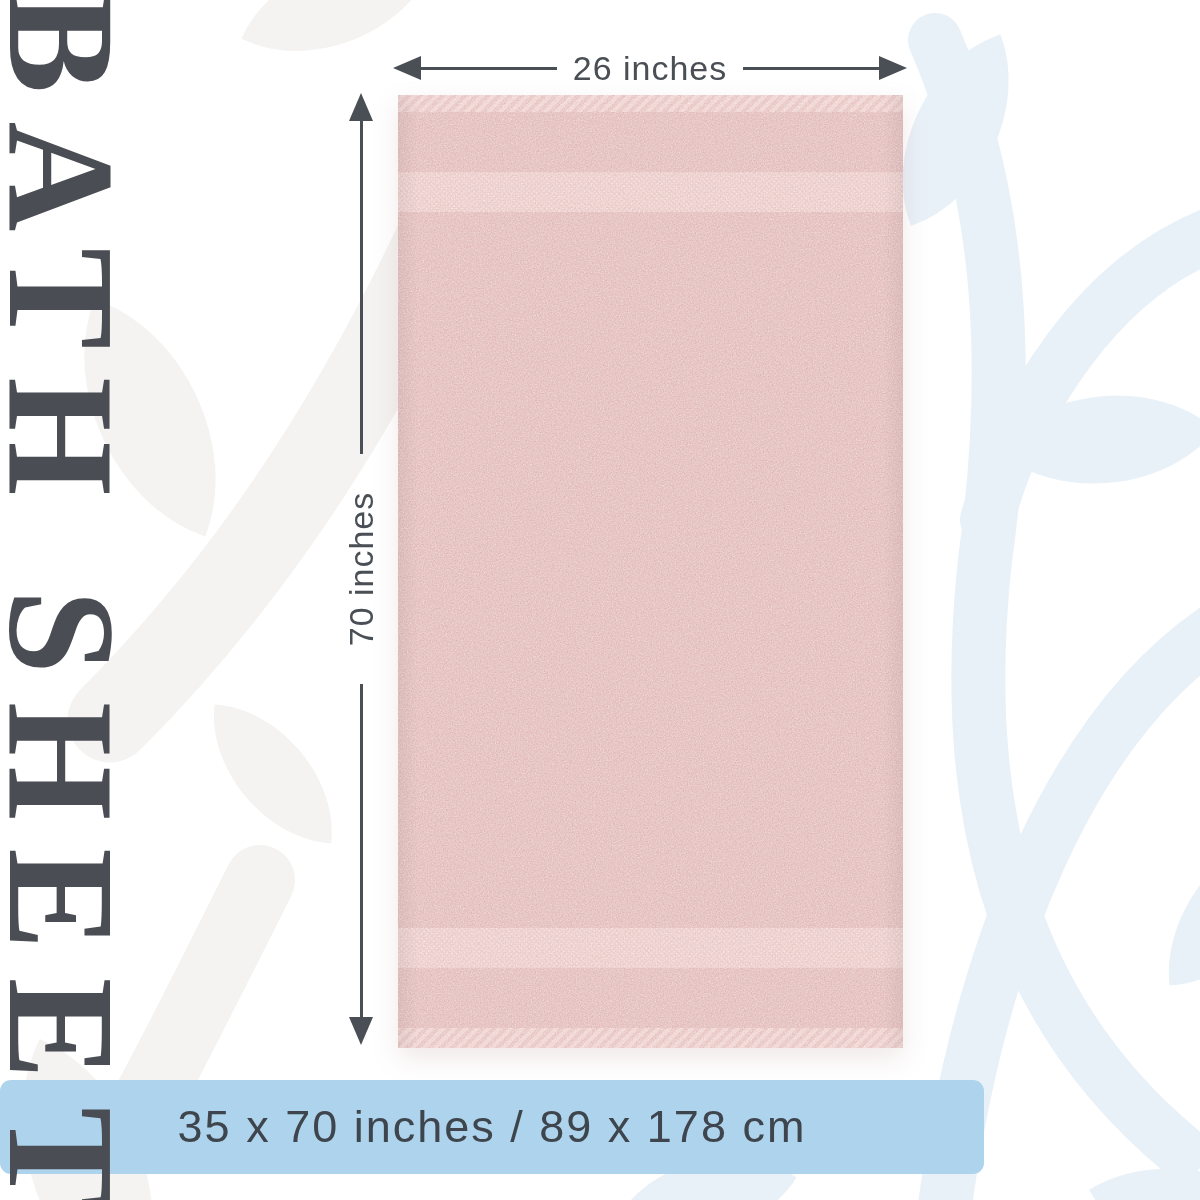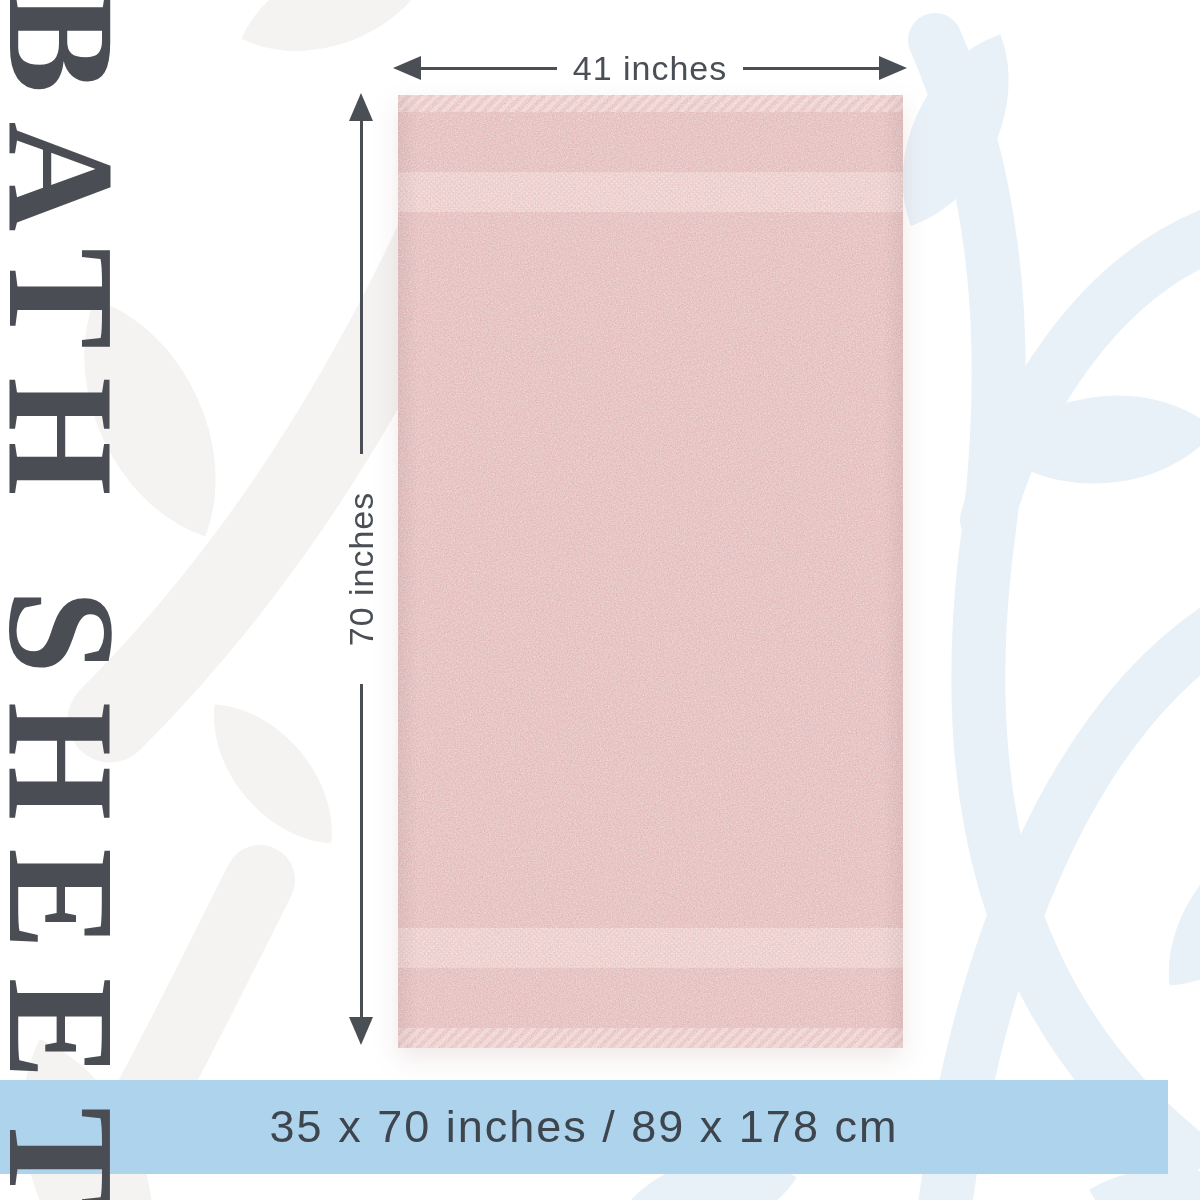--- a/index.html
+++ b/index.html
@@ -34,22 +34,22 @@
   .dim-line-v{flex:1;width:3px;background:var(--label-dark);}
   .tri-left{width:0;height:0;border-top:12px solid transparent;border-bottom:12px solid transparent;border-right:28px solid var(--label-dark);}
   .tri-right{width:0;height:0;border-top:12px solid transparent;border-bottom:12px solid transparent;border-left:28px solid var(--label-dark);}
   .tri-up{width:0;height:0;border-left:12px solid transparent;border-right:12px solid transparent;border-bottom:28px solid var(--label-dark);}
   .tri-down{width:0;height:0;border-left:12px solid transparent;border-right:12px solid transparent;border-top:28px solid var(--label-dark);}
   .dim-label{font-size:34px;color:var(--label-dark);letter-spacing:1px;padding:0 16px;white-space:nowrap;}
   .vdim-label{position:relative;width:34px;height:230px;}
   .vdim-label span{position:absolute;top:50%;left:50%;transform:translate(-50%,-50%) rotate(-90deg);
     font-size:34px;color:var(--label-dark);letter-spacing:1px;white-space:nowrap;}
 
-  .size-banner{position:absolute;left:0;top:1080px;width:1168px;height:94px;background:var(--banner-blue);
-    display:flex;align-items:center;justify-content:center;z-index:3;}
+  .size-banner{position:absolute;left:0;top:1080px;width:984px;height:94px;background:var(--banner-blue);
+    display:flex;align-items:center;justify-content:center;z-index:3;border-radius:11px;}
   .size-banner span{font-size:45px;letter-spacing:2px;color:var(--banner-text);}
 </style>
 </head>
 <body>
 
 <div class="stage">
 
   <svg class="bg-svg" width="1200" height="1200" viewBox="0 0 1200 1200" aria-hidden="true">
     <defs>
       <path id="leaf" d="M0 0 C 50 -52 150 -52 200 0 C 150 52 50 52 0 0 Z"></path>
@@ -110,21 +110,21 @@
       <rect y="933" width="505" height="20" fill="url(#selvage)"></rect>
       <rect width="505" height="953" filter="url(#noiseWhite)" opacity="0.5"></rect>
       <rect width="505" height="953" filter="url(#noiseDark)" opacity="0.22"></rect>
       <rect width="505" height="953" fill="url(#edgeShade)"></rect>
     </svg>
   </div>
 
   <div class="hdim">
     <div class="tri-left"></div>
     <div class="dim-line-h"></div>
-    <div class="dim-label">41 inches</div>
+    <div class="dim-label">26 inches</div>
     <div class="dim-line-h"></div>
     <div class="tri-right"></div>
   </div>
 
   <div class="vdim">
     <div class="tri-up"></div>
     <div class="dim-line-v"></div>
     <div class="vdim-label">
       <span>70 inches</span>
     </div>

